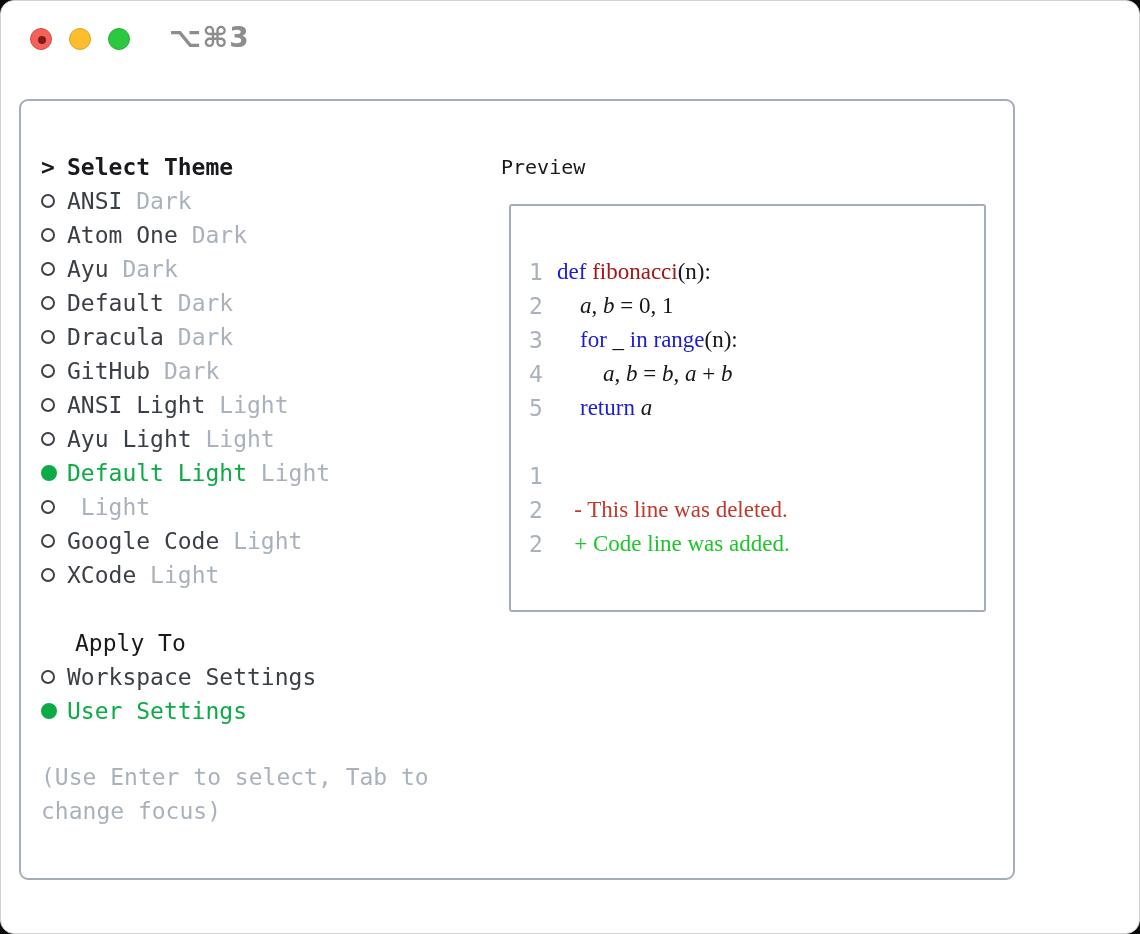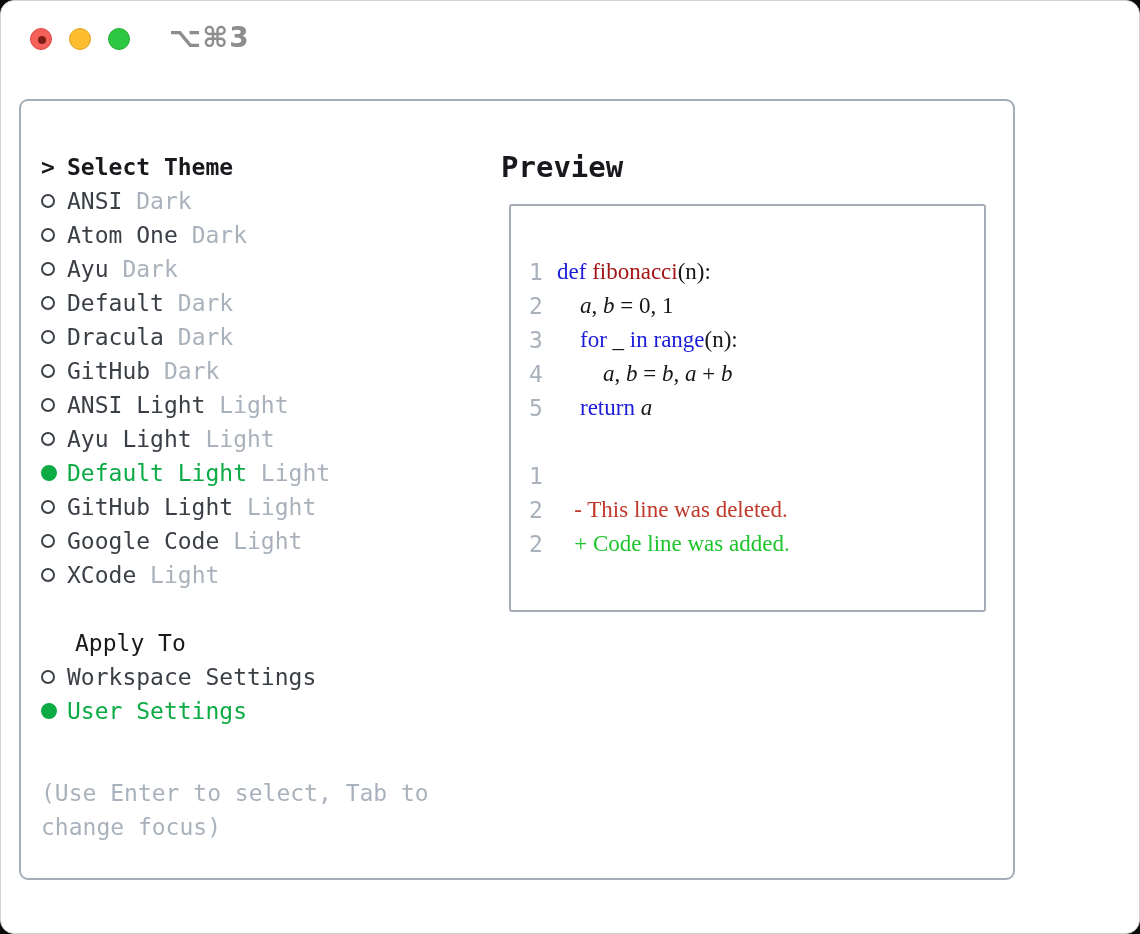--- a/index.html
+++ b/index.html
@@ -39,24 +39,24 @@
   .caret{font-weight:bold;color:var(--ink,#17191c);font-size:23px;}
   .dot{width:14px;height:14px;border-radius:50%;border:2px solid #3c4248;box-sizing:border-box;}
   .dot.filled{background:var(--accent-green,#0cab45);border-color:var(--accent-green,#0cab45);width:16px;height:16px;}
   .h-title{font-weight:bold;color:var(--ink,#17191c);}
   .name{white-space:pre;}
   .name.sel{color:var(--accent-green,#0cab45);}
   .variant{color:var(--muted,#a9b2bc);margin-left:13.85px;white-space:pre;}
   .label.sel{color:var(--accent-green,#0cab45);}
   .hint{
     width:440px;line-height:34px;font-size:23px;color:var(--muted,#a9b2bc);
-    margin-top:48px;
+    margin-top:32px;
   }
   
-  .preview-title{height:34px;display:flex;align-items:center;font-weight:bold;font-size:29px;color:var(--ink,#17191c);}
+  .preview-title{height:34px;display:flex;align-items:center;font-weight:normal;font-size:20px;color:var(--ink,#17191c);}
   .preview-box{
     margin-left:8px;margin-top:20px;width:477px;box-sizing:border-box;
     border:2px solid var(--panel-border,#a5adb8);border-radius:3px;
     padding:49px 0 49px 18px;background:#fff;
   }
   .pline{height:34px;display:flex;align-items:center;font-size:23px;color:var(--code-ink,#151617);}
   .ln{flex:0 0 28px;color:var(--muted,#a9b2bc);white-space:pre;}
   .src{white-space:pre;font-family:Liberation Serif, serif;}
   .tok{white-space:pre;}
   .tok.kw{color:var(--kw-blue,#1b1bd9);}
@@ -163,21 +163,20 @@
               <span class="dot filled"></span>
             </span>
             <span class="name sel">Default Light</span>
             <span class="variant">Light</span>
           </div>
 
           <div class="row">
             <span class="marker">
               <span class="dot"></span>
             </span>
-            <span class="name">GitHub Light</span>
             <span class="variant">Light</span>
           </div>
 
           <div class="row">
             <span class="marker">
               <span class="dot"></span>
             </span>
             <span class="name">Google Code</span>
             <span class="variant">Light</span>
           </div>

